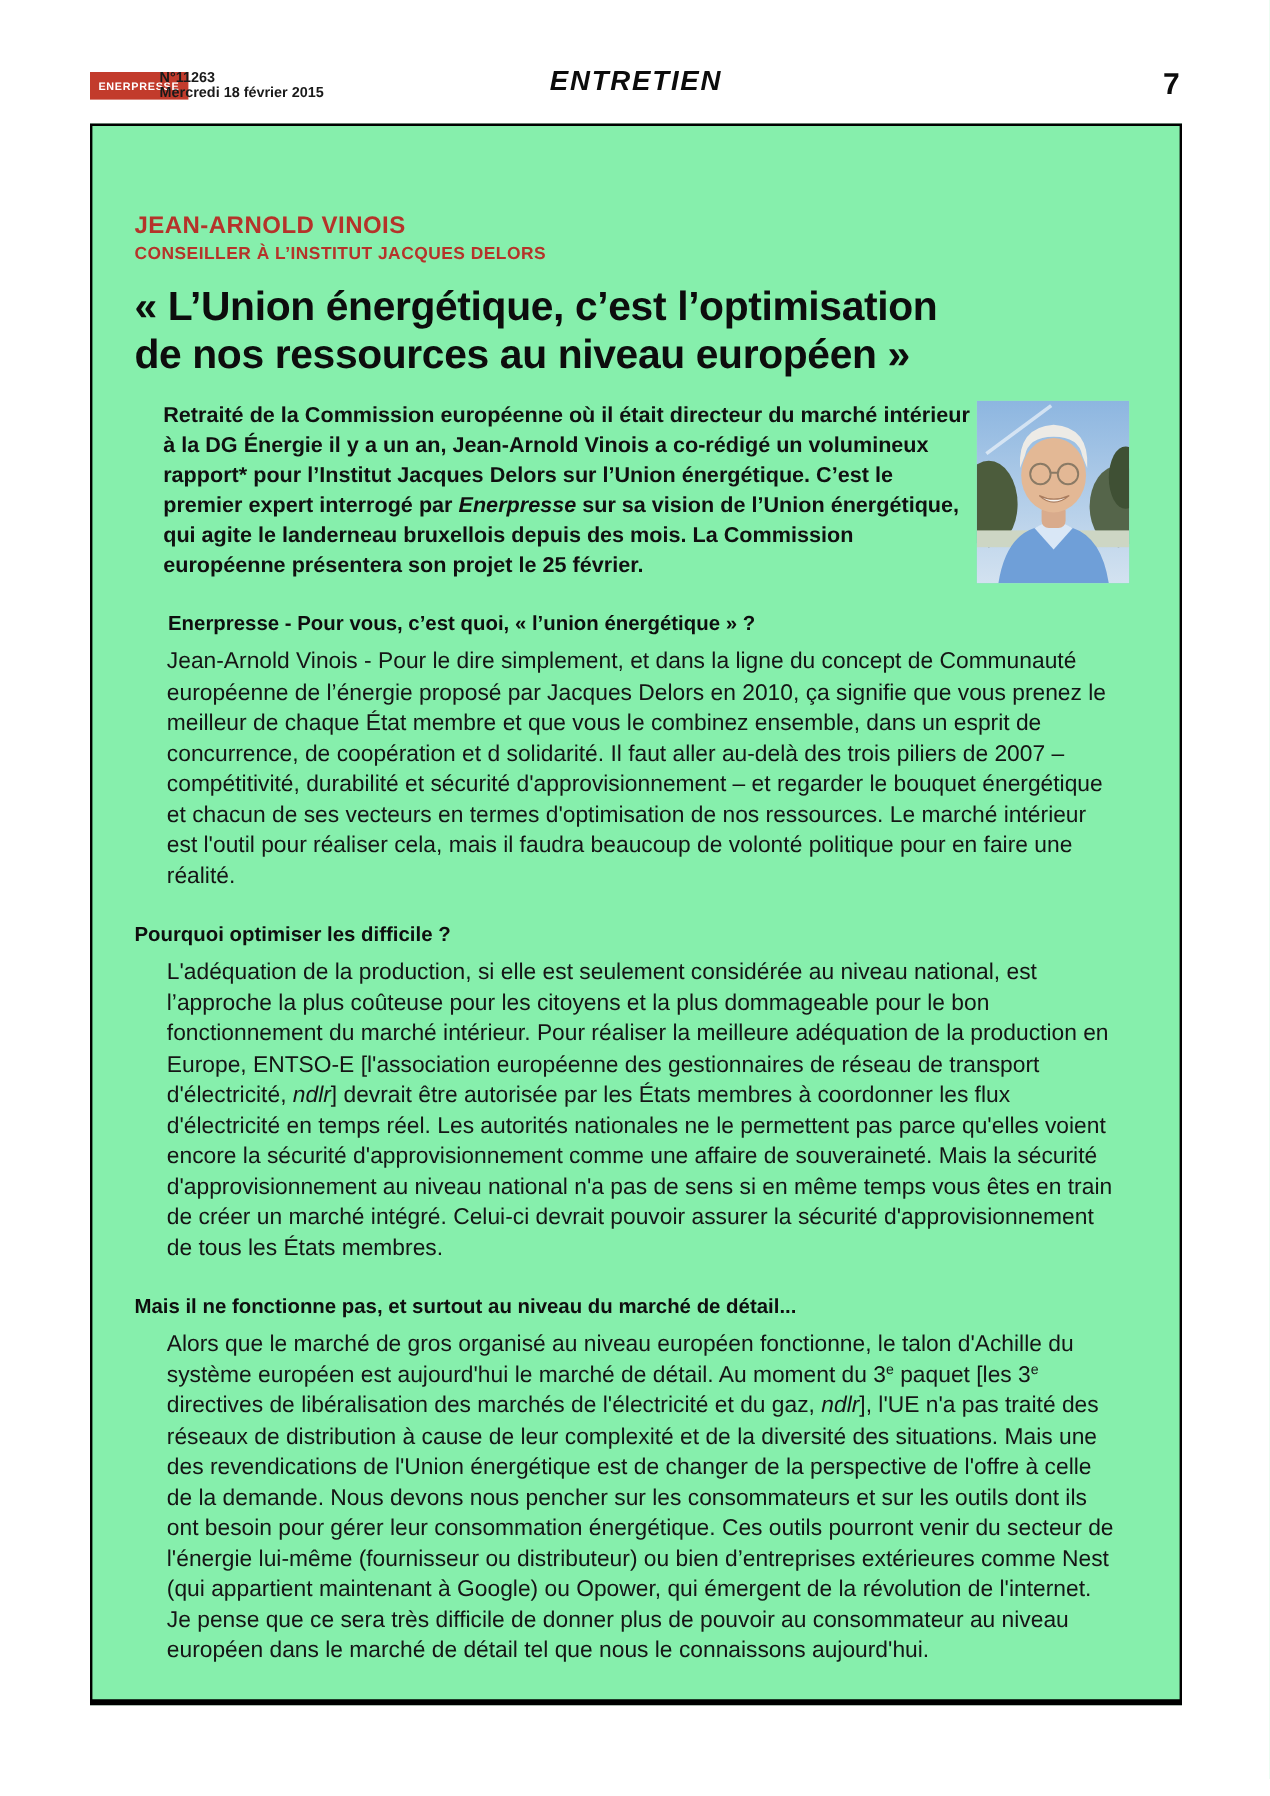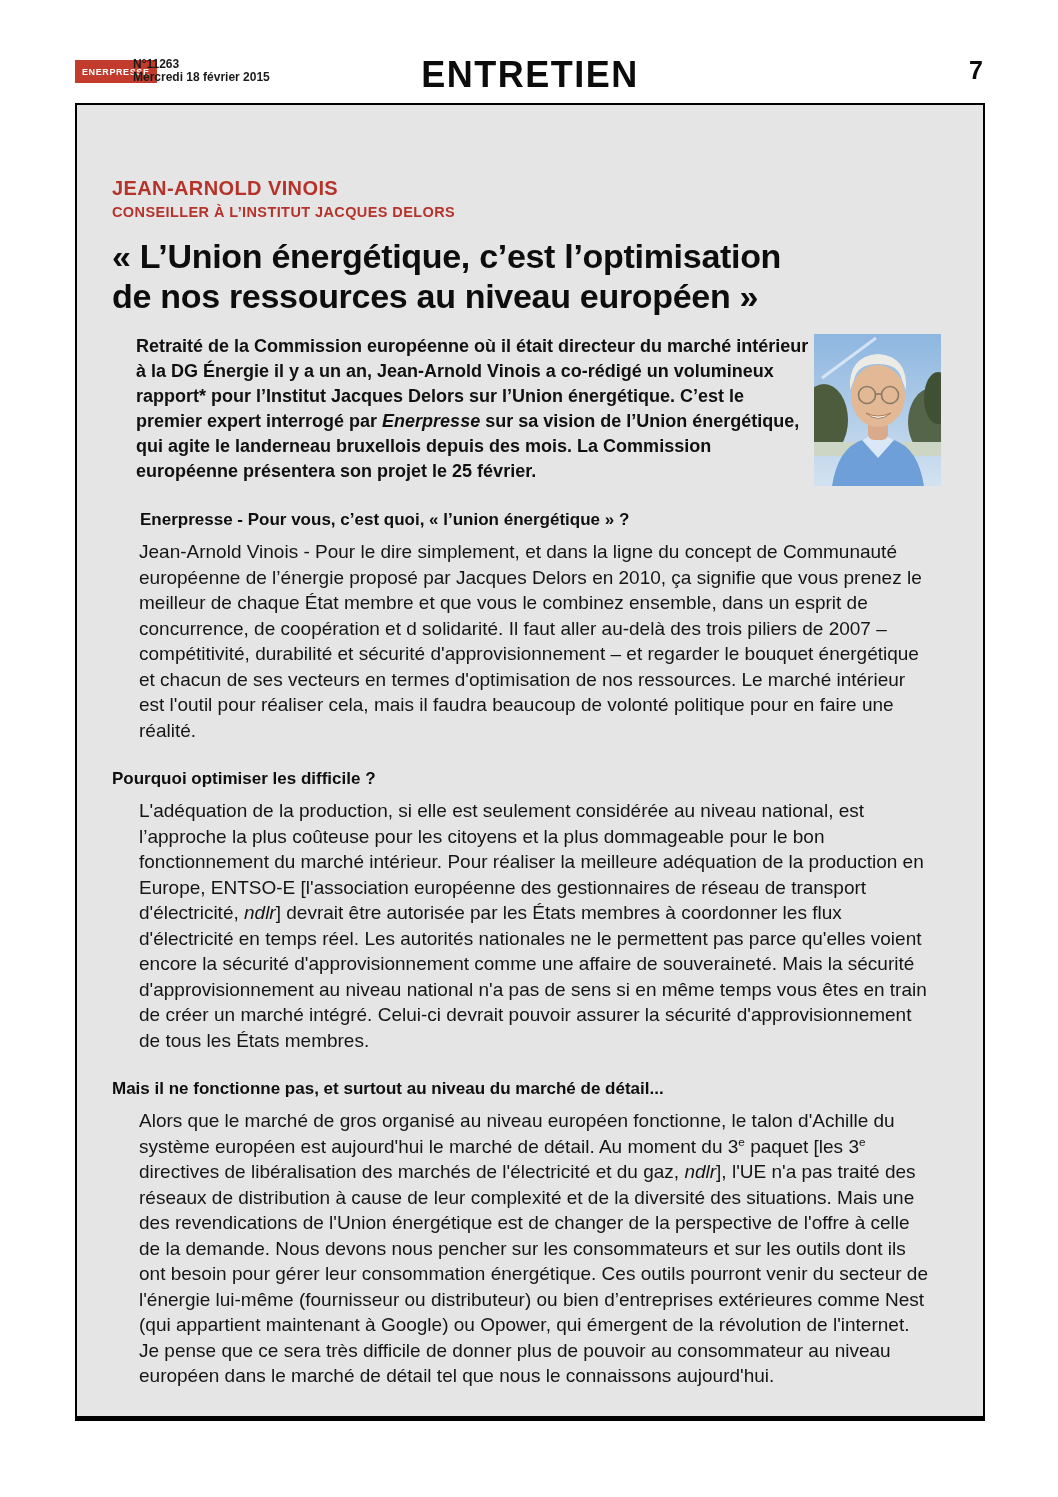--- a/index.html
+++ b/index.html
@@ -16,27 +16,27 @@
   }
   
   .header{position:absolute;top:54px;left:75px;right:73px;height:46px;}
   .badge{
     position:absolute;left:0;top:6px;background:var(--badge-red);color:#fff;
     font-size:9px;font-weight:700;letter-spacing:.6px;padding:7px 7px 6px;
   }
   .issue{position:absolute;left:58px;top:4px;font-size:12px;font-weight:700;line-height:13px;color:#1a1a1a;}
   .section-title{
     position:absolute;left:50%;top:0;transform:translateX(-50%);
-    font-size:36px;font-weight:800;letter-spacing:1.5px;color:#0c0c0c;
+    font-size:23px;font-weight:800;letter-spacing:1.5px;color:#0c0c0c;font-style:italic;
   }
   .page-number{position:absolute;right:2px;top:2px;font-size:25px;font-weight:700;color:#0c0c0c;}
   
   .article-box{
     position:absolute;left:75px;top:103px;width:910px;height:1318px;
-    border:2px solid #000;border-bottom-width:5px;background:#e5e5e5;
+    border:2px solid #000;border-bottom-width:5px;background:#86efac;
     padding:0 42px 0 35px;
   }
   .kicker{margin-top:72px;color:var(--accent-red);font-size:20px;font-weight:800;letter-spacing:.4px;}
   .role{margin-top:4px;color:var(--accent-red);font-size:14.5px;font-weight:800;letter-spacing:.4px;}
   .headline{
     margin-top:16px;font-size:34px;line-height:40px;font-weight:800;
     letter-spacing:-.3px;color:#0d0d0d;
   }
   .intro-row{display:flex;margin:18px 0 0 24px;align-items:flex-start;}
   .intro{flex:1;font-size:18px;font-weight:700;line-height:25px;color:#101010;}

